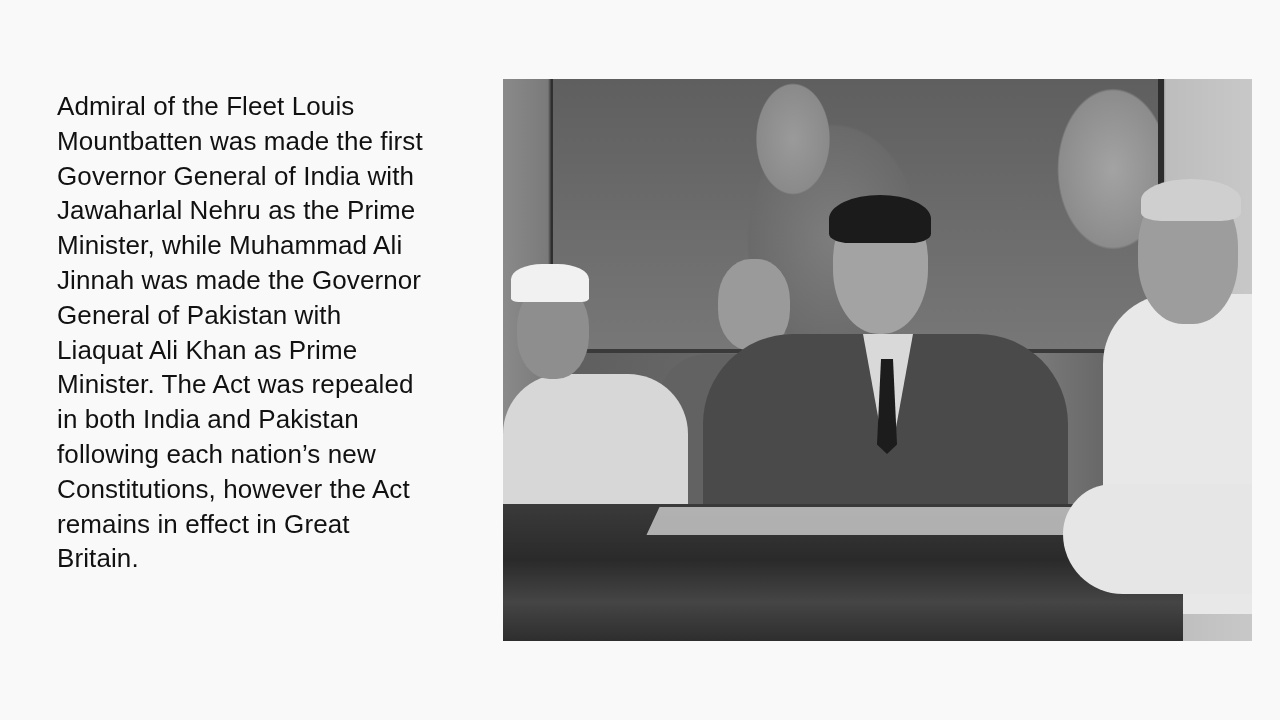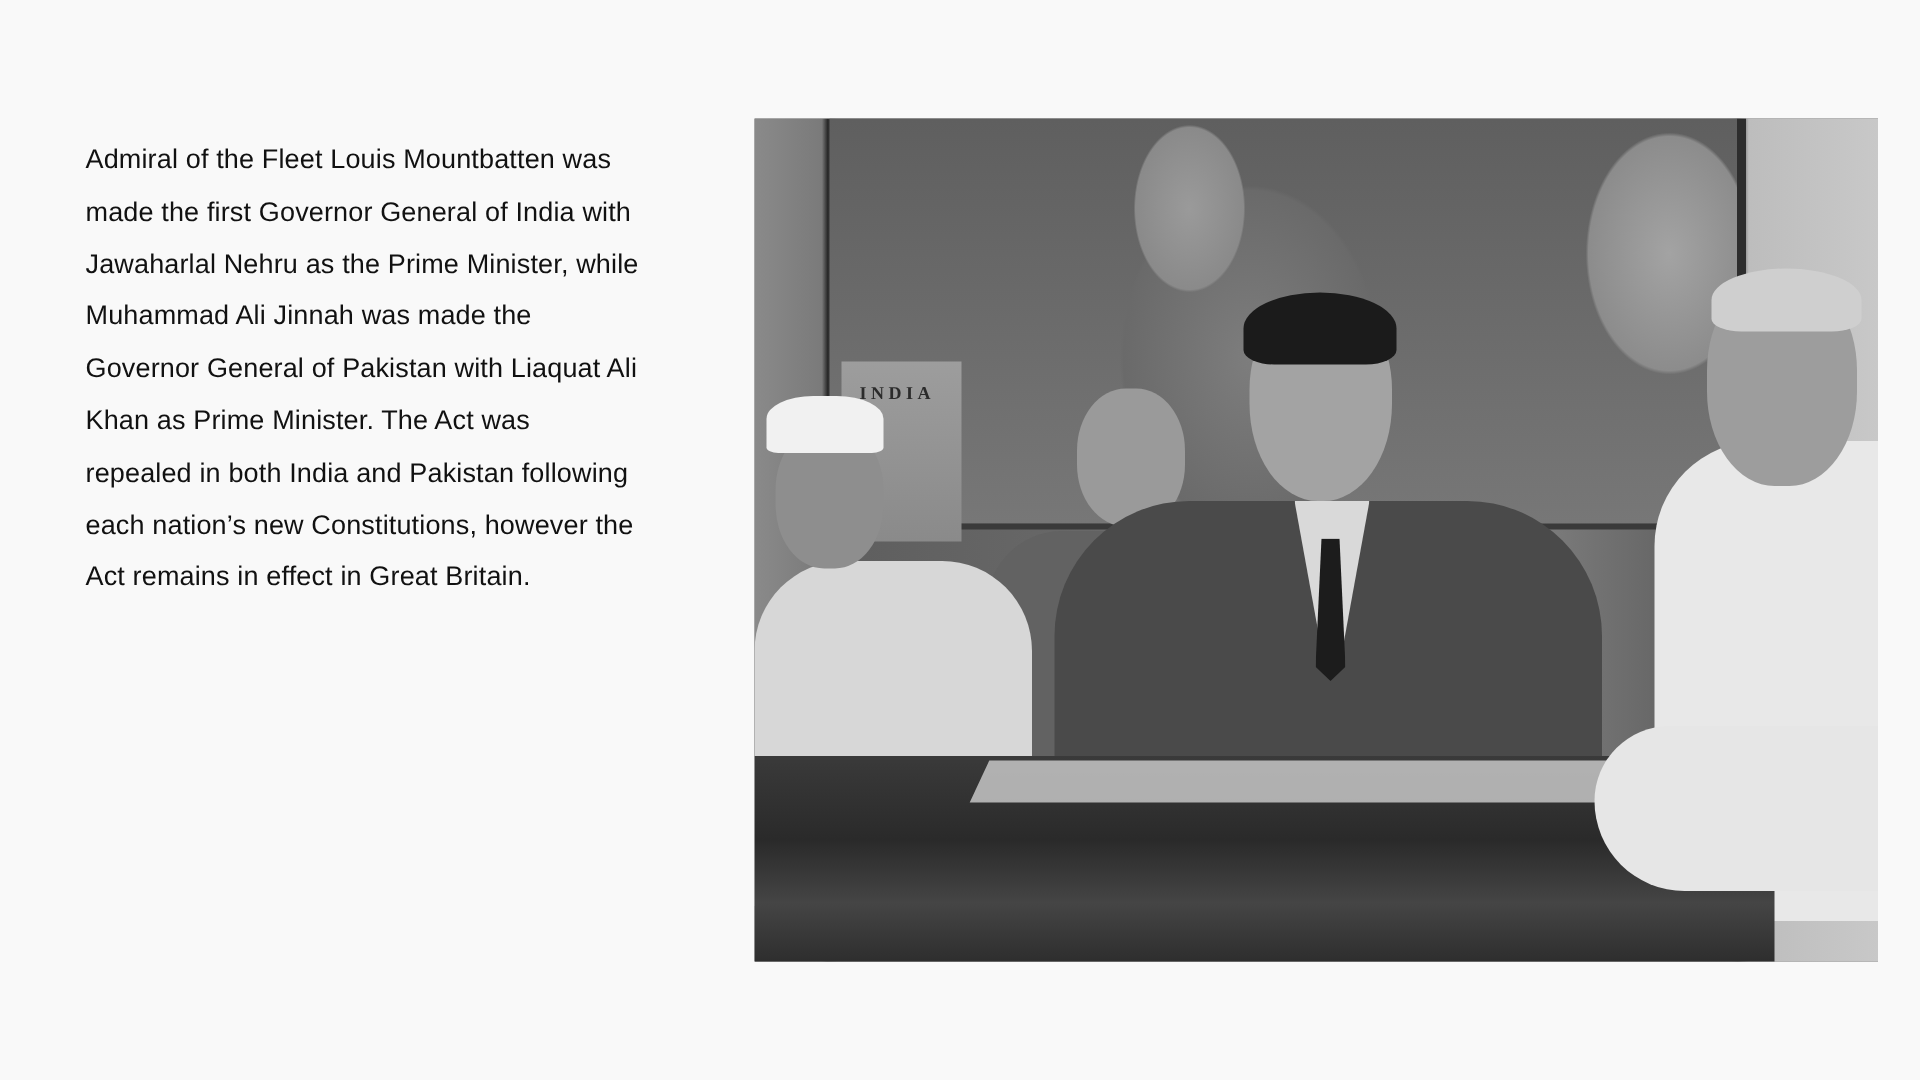--- a/index.html
+++ b/index.html
@@ -7,21 +7,21 @@
     width: 1280px; height: 720px; overflow: hidden;
     background: #f9f9f9;
     position: relative;
     font-family: "Liberation Sans", sans-serif;
   }
   .slide { position: absolute; inset: 0; }
   .body-text {
     position: absolute;
     left: 57px; top: 89px;
     width: 370px;
-    font-size: 18px;
+    font-size: 26px;
     line-height: 34.8px;
     color: #111;
     letter-spacing: 0.1px;
   }
   .photo {
     position: absolute;
     left: 503px; top: 79px;
     width: 749px; height: 562px;
     overflow: hidden;
     background: #6b6b6b;
@@ -74,23 +74,20 @@
 </style>
 </head>
 <body>
 
 <div class="slide">
   <div class="body-text">Admiral of the Fleet Louis Mountbatten was made the first Governor General of India with Jawaharlal Nehru as the Prime Minister, while Muhammad Ali Jinnah was made the Governor General of Pakistan with Liaquat Ali Khan as Prime Minister. The Act was repealed in both India and Pakistan following each nation’s new Constitutions, however the Act remains in effect in Great Britain.</div>
 
   <div class="photo" title="Black and white photograph of four men seated at a round table in front of a large wall map">
     <div class="wall"></div>
     <div class="map"></div>
-    <div class="poster">
-      <span>INDIA</span>
-    </div>
     <div class="person p2-body"></div>
     <div class="person p2-head"></div>
     <div class="person p1-body"></div>
     <div class="person p1-head"></div>
     <div class="person p1-cap"></div>
     <div class="person p3-body"></div>
     <div class="person p3-shirt"></div>
     <div class="person p3-tie"></div>
     <div class="person p3-head"></div>
     <div class="person p3-hair"></div>

